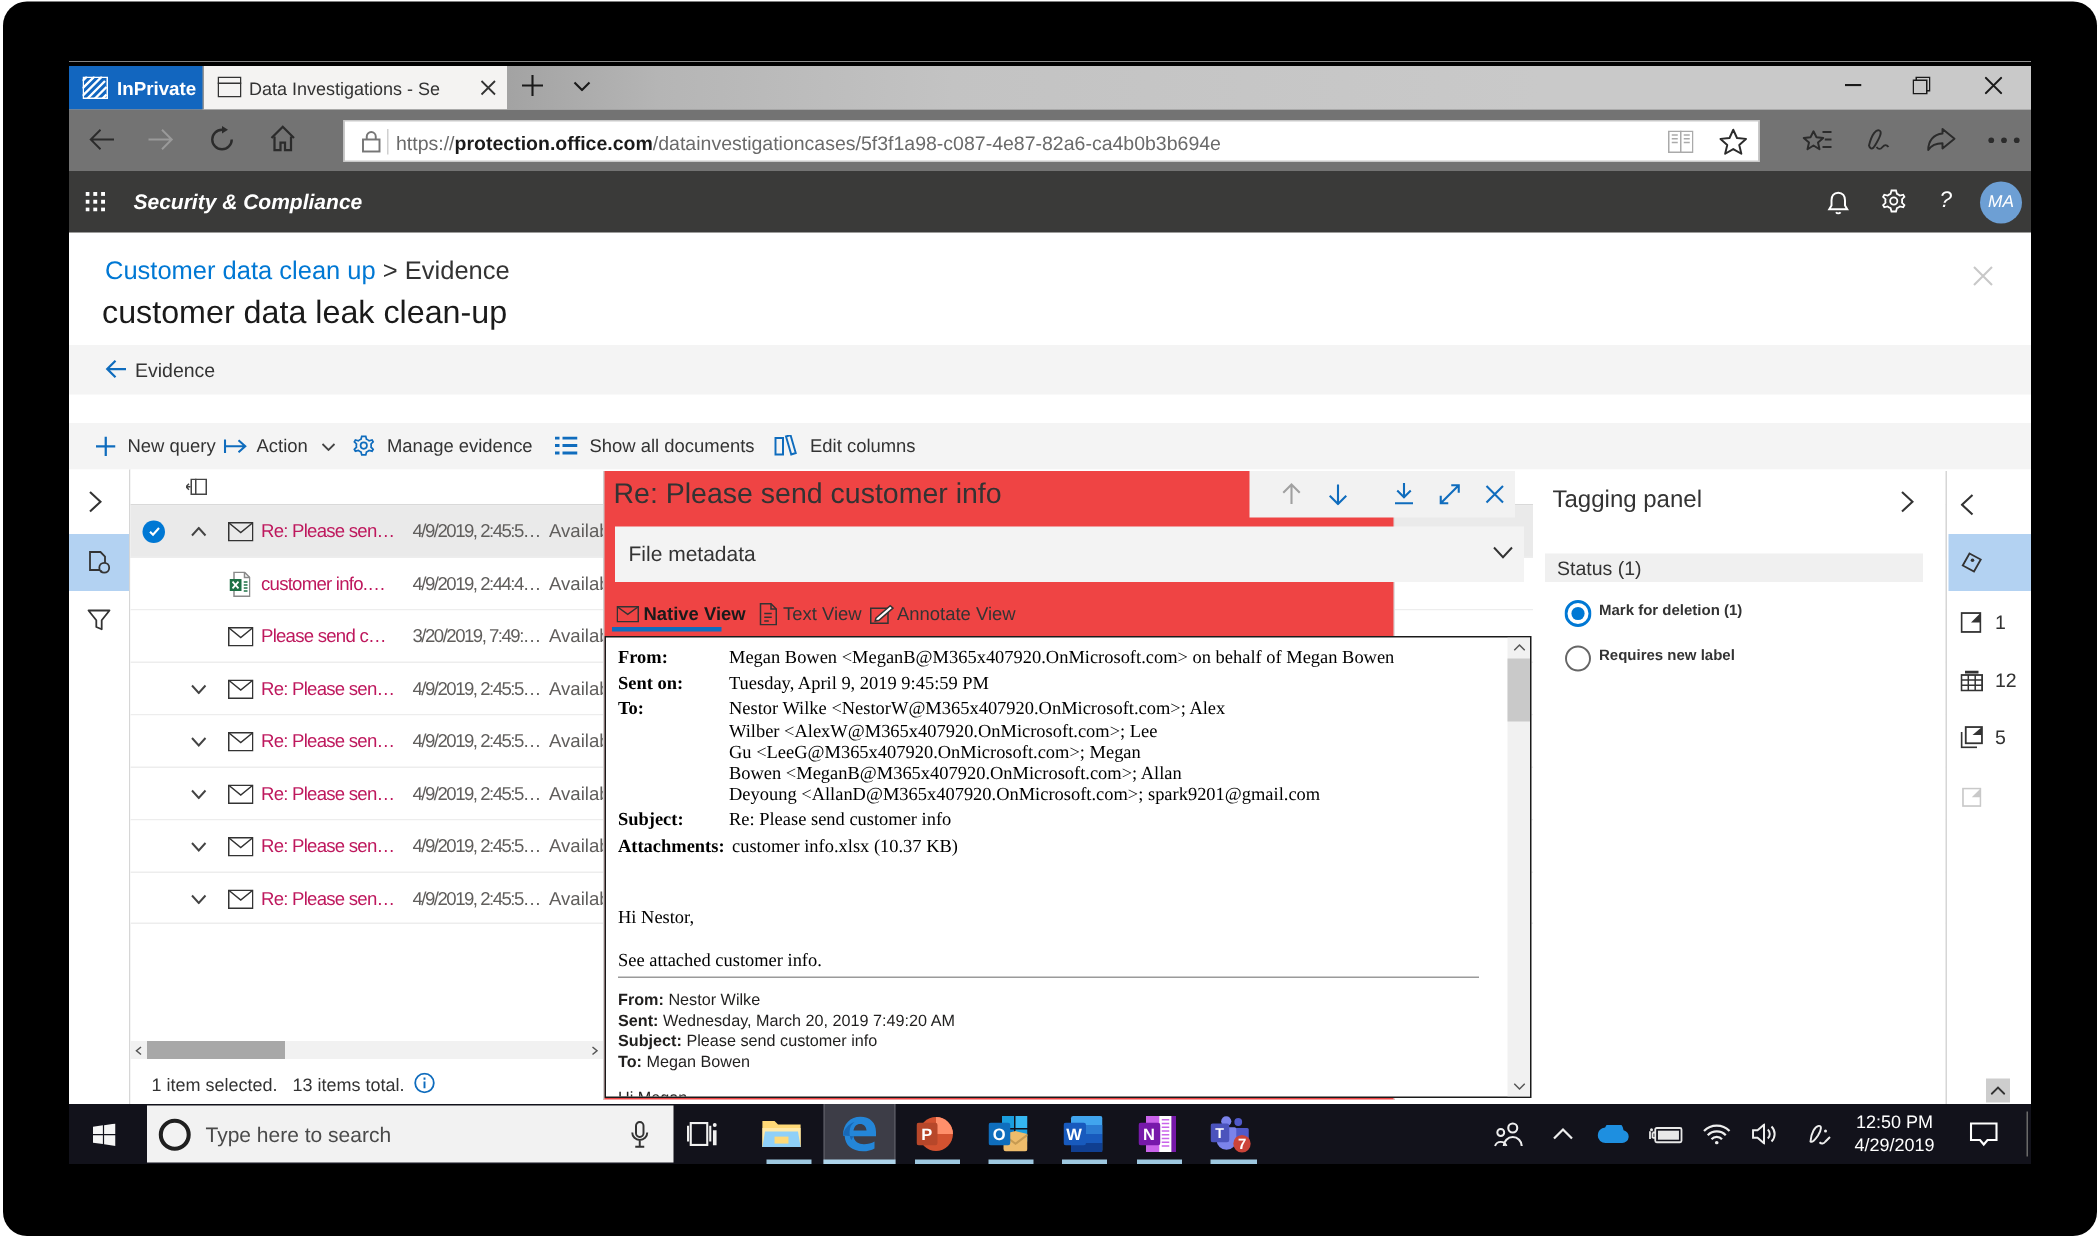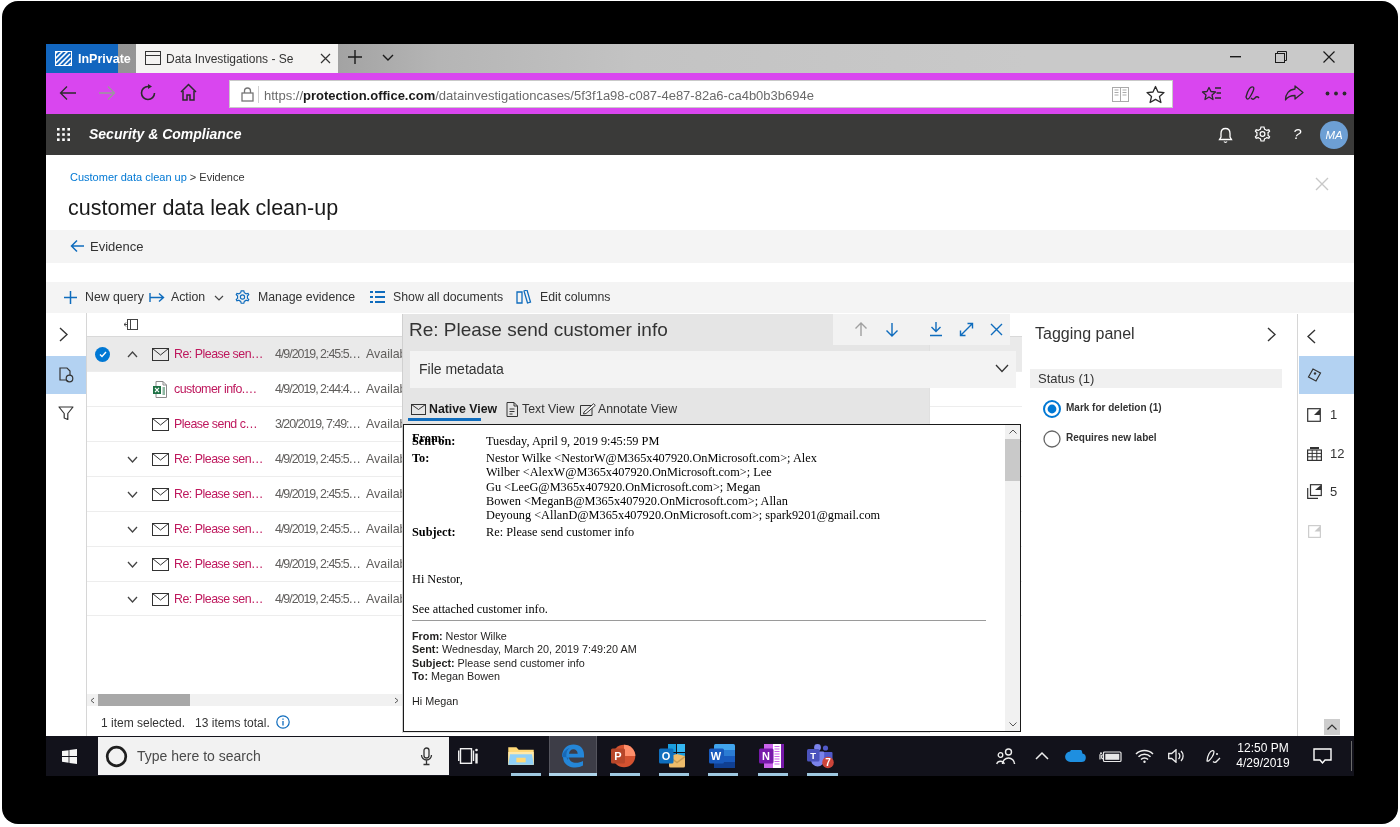--- a/index.html
+++ b/index.html
@@ -4,37 +4,37 @@
 <style>
 * { margin:0; padding:0; box-sizing:border-box; }
 html,body { width:1400px; height:827px; background:#fff; font-family:"Liberation Sans", sans-serif; }
 #stage { position:relative; width:1400px; height:827px; overflow:hidden; background:#fff; }
 #bezel { position:absolute; left:2px; top:1px; width:1396px; height:823px; background:#000; border-radius:16px; }
 #screen { position:absolute; left:46px; top:41px; width:1308px; height:735px; background:#fff; overflow:hidden; }
 
 
 #titlebar { position:absolute; left:0; top:0; width:1308px; height:32px; box-shadow:inset 0 3px 0 #000;
   background:linear-gradient(to right,#8f8f8f 0%,#a2a2a2 22%,#b5b5b5 30%,#c3c3c3 45%,#c9c9c9 75%); }
-#inprivate { position:absolute; left:0; top:3px; width:72px; height:29px; background:#1266bf; color:#fff; }
+#inprivate { position:absolute; left:0; top:3px; width:89px; height:29px; background:#1266bf; color:#fff; }
 #inprivate span { position:absolute; left:32px; top:8px; font-size:12.5px; font-weight:bold; }
 #tab { position:absolute; left:90px; top:3px; width:202px; height:29px; background:#f4f3f2; color:#333; }
 #tab .title { position:absolute; left:30px; top:8px; font-size:12px; color:#333; white-space:nowrap; }
 
 
-#addrrow { position:absolute; left:0; top:32px; width:1308px; height:41px; background:#d946ef; }
+#addrrow { position:absolute; left:0; top:32px; width:1308px; height:41px; background:#737373; }
 #urlbox { position:absolute; left:183px; top:7px; width:944px; height:28px; background:#fff; border:1px solid #c9c9c9; }
 #urltext { position:absolute; left:34px; top:7px; font-size:13px; color:#6a6a6a; white-space:nowrap; }
 #urltext b { color:#1a1a1a; }
 
 
 #scbar { position:absolute; left:0; top:73px; width:1308px; height:41px; background:#3a3a39; color:#fff;font-style:italic; }
 #scbar .t { position:absolute; left:43px; top:12px; font-size:14px; font-weight:bold; }
 
 
-#crumb { position:absolute; left:24px; top:130px; font-size:11px; color:#333; }
+#crumb { position:absolute; left:24px; top:130px; font-size:17px; color:#333; }
 #crumb a { color:#0078d4; text-decoration:none; }
 #pagetitle { position:absolute; left:22px; top:155px; font-size:21.5px; color:#1a1a1a; font-weight:400; }
 #casex { position:absolute; left:1269px; top:136px; width:14px; height:14px; }
 
 
 #evbar { position:absolute; left:0; top:189px; width:1308px; height:33px; background:#f4f4f4; }
 #evbar .t { position:absolute; left:44px; top:9px; font-size:13px; color:#333; }
 
 
 #toolbar { position:absolute; left:0; top:241px; width:1308px; height:31px; background:#f4f4f4; font-size:12.3px; color:#333; }
@@ -53,21 +53,21 @@
 .row .ttl { position:absolute; left:87px; top:10px; color:#be185d; width:90px; white-space:nowrap; overflow:hidden; letter-spacing:-0.5px; }
 .row .dt  { position:absolute; left:188px; top:10px; color:#605e5c; width:90px; white-space:nowrap; overflow:hidden; letter-spacing:-1px; }
 .row .st  { position:absolute; left:279px; top:10px; color:#605e5c; width:60px; white-space:nowrap; overflow:hidden; }
 
 
 #hsb { position:absolute; left:41px; top:653px; width:315px; height:12px; background:#f1f1f1; }
 #hsb .thumb { position:absolute; left:11px; top:0; width:92px; height:12px; background:#a8a8a8; }
 #statusline { position:absolute; left:55px; top:675px; font-size:12px; color:#333; }
 
 
-#viewer { position:absolute; left:356px; top:273px; width:528px; height:419px; background:#e5e5e5; border-left:1px solid #d0d0d0; border-right:1px solid #e0e0e0; }
+#viewer { position:absolute; left:356px; top:273px; width:528px; height:419px; background:#ef4444; border-left:1px solid #d0d0d0; border-right:1px solid #e0e0e0; }
 #vtitle { position:absolute; left:6px; top:5px; font-size:19px; color:#333; }
 #vicons { position:absolute; left:430px; top:0px; width:177px; height:31px; background:#f2f2f2; }
 #vmeta { position:absolute; left:7px; top:37px; width:606px; height:37px; background:#f3f3f3; }
 #vmeta .t { position:absolute; left:9px; top:10px; font-size:14px; color:#333; }
 #vtabs { position:absolute; left:7px; top:85px; width:606px; height:30px; font-size:12.3px; color:#333; }
 #vtabs .ul { position:absolute; left:-2px; top:19px; width:73px; height:3px; background:#0f6cbd; }
 #vdoc { position:absolute; left:0px; top:110px; width:618px; height:308px; border:1px solid #1a1a1a; background:#fff; overflow:hidden; }
 #vdoc .sb { position:absolute; right:0; top:0; width:15px; height:306px; background:#f1f1f1; }
 #email { position:absolute; left:8px; top:6px; width:584px; font-family:"Liberation Serif", serif; font-size:12.3px; color:#000; line-height:14.2px; }
 .hrow { position:relative; margin-bottom:3px; }
@@ -444,32 +444,37 @@
           <path d="M0.5 2.5 H12 V12.5 H0.5 Z" fill="none" stroke="#333"></path>
           <path d="M4 9 L13.5 0.8 L15.3 2.4 L6 10.5 L3.5 11 Z" fill="#fff" stroke="#333"></path>
         </svg>
         <span class="svgabs" style="left:188px;top:3px">Annotate View</span>
         <div class="ul"></div>
       </div>
       <div id="vdoc">
         <div id="email">
           <div class="hrow">
               <span class="lbl">From:</span>
+              <div class="val">Megan Bowen &lt;MeganB@M365x407920.OnMicrosoft.com&gt; on behalf of Megan Bowen</div>
             </div>
           <div class="hrow">
               <span class="lbl">Sent on:</span>
               <div class="val">Tuesday, April 9, 2019 9:45:59 PM</div>
             </div>
           <div class="hrow">
               <span class="lbl">To:</span>
               <div class="val">Nestor Wilke &lt;NestorW@M365x407920.OnMicrosoft.com&gt;; Alex<br>Wilber &lt;AlexW@M365x407920.OnMicrosoft.com&gt;; Lee<br>Gu &lt;LeeG@M365x407920.OnMicrosoft.com&gt;; Megan<br>Bowen &lt;MeganB@M365x407920.OnMicrosoft.com&gt;; Allan<br>Deyoung &lt;AllanD@M365x407920.OnMicrosoft.com&gt;; spark9201@gmail.com</div>
             </div>
           <div class="hrow">
               <span class="lbl">Subject:</span>
               <div class="val">Re: Please send customer info</div>
+            </div>
+          <div class="hrow">
+              <span class="lbl">Attachments:</span>
+              <div class="val" style="margin-left:76px">customer info.xlsx (10.37 KB)</div>
             </div>
           <div style="height:30px"></div>
           <div>Hi Nestor,</div>
           <div style="height:15px"></div>
           <div>See attached customer info.</div>
           <div style="height:4px"></div>
           <div style="border-top:1px solid #9a9a9a; width:574px; margin-bottom:9px"></div>
           <div id="quoted">
             <div><b>From:</b> Nestor Wilke</div>
             <div><b>Sent:</b> Wednesday, March 20, 2019 7:49:20 AM</div>

